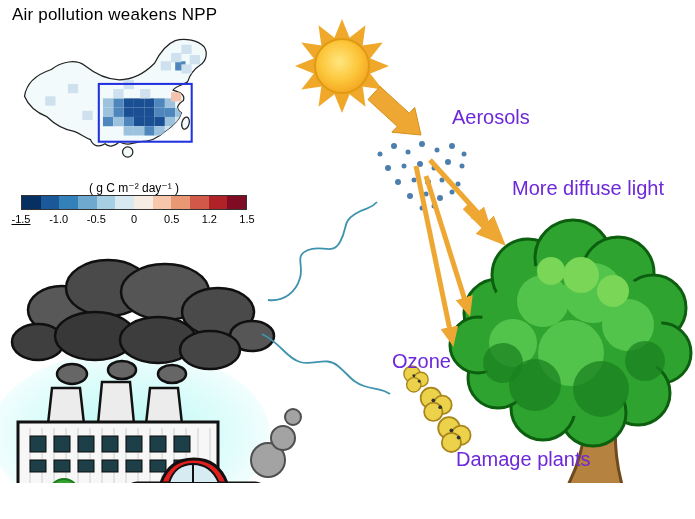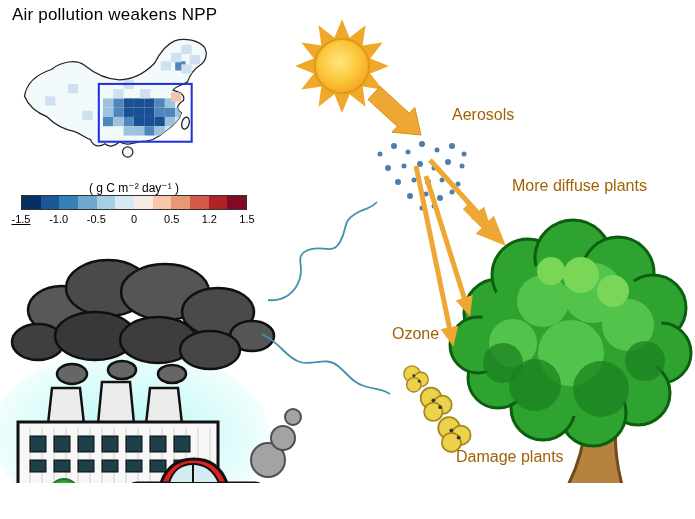--- a/index.html
+++ b/index.html
@@ -1,19 +1,19 @@
 <!DOCTYPE html>
 <html style="--arrow: #eea733; --aerosol-dot: #4d7fae; --sun-core: #ffd94e; --sun-ray: #f0a82a; --connector: #3f93ad; --ozone-blob: #ecd24a; --car: #e01f1f; --tree-green: #2fa32f; --tree-dark: #0d5f10; --trunk: #b5823f; --map-box: #2233dd;"><head>
 <meta charset="utf-8">
 <style>
   html,body{margin:0;padding:0;background:#fff;}
   .stage{position:relative;width:695px;height:483px;background:#fff;overflow:hidden;
          font-family:"Liberation Sans","DejaVu Sans",sans-serif;color:#000;}
   .abs{position:absolute;}
-  .label{position:absolute;font-size:16px;color:#a16207;white-space:nowrap;}
+  .label{position:absolute;font-size:20px;color:#6d28d9;white-space:nowrap;}
   #figure-title{position:absolute;left:12px;top:5px;font-size:17px;letter-spacing:.2px;}
 
   
   .land{fill:#f3fafc;stroke:#222;stroke-width:1.2;}
   .focus-box{fill:none;stroke:var(--map-box,#2233dd);stroke-width:2;}
 
   
   .colorbar{position:absolute;left:14px;top:181px;width:240px;}
   .cb-label{text-align:center;font-size:12px;margin-bottom:0;}
   .cb-bar{height:15px;width:226px;margin:0 auto;border:1px solid #333;box-sizing:border-box;}
@@ -319,18 +319,18 @@
     <g transform="translate(449,428) scale(1.2)">
       <circle class="ozone-ball" cx="0" cy="0" r="9"></circle>
         <circle class="ozone-ball" cx="10" cy="6" r="8"></circle>
       <circle class="ozone-ball" cx="2" cy="12" r="8"></circle>
       <circle class="ozone-dot" cx="2" cy="2" r="1.6"></circle>
         <circle class="ozone-dot" cx="8" cy="8" r="1.6"></circle>
     </g>
   </svg>
 
   <div class="label" style="left:452px;top:106px;">Aerosols</div>
-  <div class="label" style="left:512px;top:177px;">More diffuse plants</div>
-  <div class="label" style="left:392px;top:325px;text-align:right;">Ozone</div>
+  <div class="label" style="left:512px;top:177px;">More diffuse light</div>
+  <div class="label" style="left:392px;top:350px;text-align:right;">Ozone</div>
   <div class="label" style="left:416px;top:448px;margin-left:40px;">Damage plants</div>
 
   <div class="watermark">百度百科</div>
 </div>
 
 </body></html>

